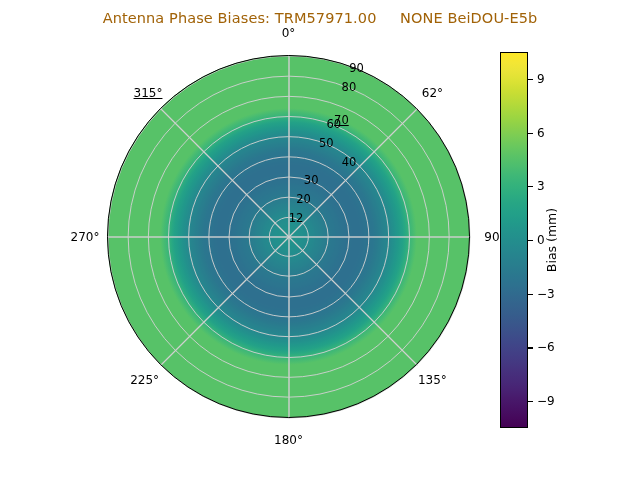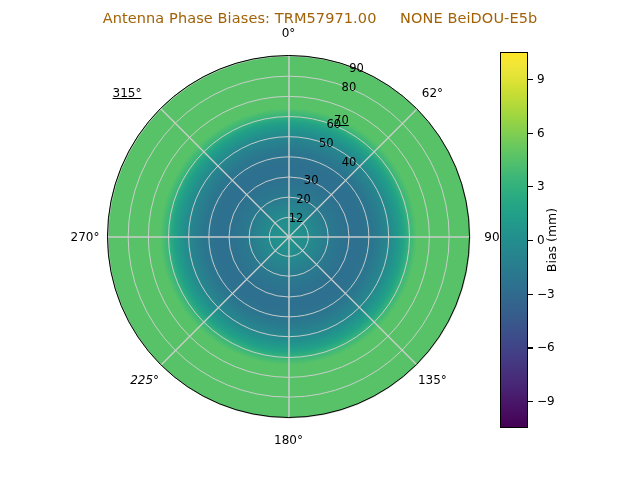--- a/index.html
+++ b/index.html
@@ -120,23 +120,23 @@
       <div class="r-label" style="left: 341.4px; top: 120px; text-decoration: underline;">70</div>
       <div class="r-label" style="left: 348.9px; top: 86.9px; text-align: center;">80</div>
       <div class="r-label" style="left: 356.5px; top: 68.2px;">90</div>
     </div>
   <div id="tlabels">
       <div class="theta-label" style="left: 288.5px; top: 33px;">0°</div>
       <div class="theta-label" style="left: 432.4px; top: 92.6px;">62°</div>
       <div class="theta-label" style="left: 492px; top: 236.5px;">90</div>
       <div class="theta-label" style="left: 432.4px; top: 380.4px;">135°</div>
       <div class="theta-label" style="left: 288.5px; top: 440px;">180°</div>
-      <div class="theta-label" style="left: 144.6px; top: 380.4px; font-style: italic;">225°</div>
+      <div class="theta-label" style="left: 144.6px; top: 380.4px;">225°</div>
       <div class="theta-label" style="left: 85px; top: 236.5px;">270°</div>
-      <div class="theta-label" style="left: 127px; top: 92.6px; text-decoration: underline;">315°</div>
+      <div class="theta-label" style="left: 148px; top: 92.6px; text-decoration: underline;">315°</div>
     </div>
 
   <div id="cbar-wrap">
     <div id="cbar" style="background: linear-gradient(rgb(253, 231, 37) 0%, rgb(244, 230, 52) 2.5%, rgb(233, 228, 56) 5%, rgb(220, 226, 52) 7.5%, rgb(204, 222, 51) 10%, rgb(188, 219, 55) 12.5%, rgb(171, 216, 60) 15%, rgb(154, 213, 66) 17.5%, rgb(138, 208, 75) 20%, rgb(121, 204, 85) 22.5%, rgb(105, 200, 94) 25%, rgb(90, 195, 102) 27.5%, rgb(77, 190, 110) 30%, rgb(64, 184, 118) 32.5%, rgb(53, 179, 123) 35%, rgb(45, 173, 128) 37.5%, rgb(39, 166, 132) 40%, rgb(35, 161, 136) 42.5%, rgb(33, 155, 138) 45%, rgb(34, 148, 140) 47.5%, rgb(35, 142, 141) 50%, rgb(37, 136, 142) 52.5%, rgb(39, 130, 142) 55%, rgb(41, 124, 142) 57.5%, rgb(43, 118, 143) 60%, rgb(46, 112, 143) 62.5%, rgb(49, 105, 142) 65%, rgb(52, 99, 141) 67.5%, rgb(54, 93, 140) 70%, rgb(57, 86, 139) 72.5%, rgb(60, 79, 138) 75%, rgb(63, 71, 137) 77.5%, rgb(66, 64, 134) 80%, rgb(68, 57, 130) 82.5%, rgb(70, 49, 125) 85%, rgb(71, 42, 121) 87.5%, rgb(72, 34, 115) 90%, rgb(72, 25, 107) 92.5%, rgb(71, 17, 100) 95%, rgb(70, 9, 92) 97.5%, rgb(68, 1, 84) 100%);"></div>
     <div id="cbticks">
         <div class="cb-tick" style="top: 26.9px;"></div>
         <div class="cb-ticklabel" style="top: 26.9px;">9</div>
         <div class="cb-tick" style="top: 80.6px;"></div>
         <div class="cb-ticklabel" style="top: 80.6px;">6</div>
         <div class="cb-tick" style="top: 134.3px;"></div>

